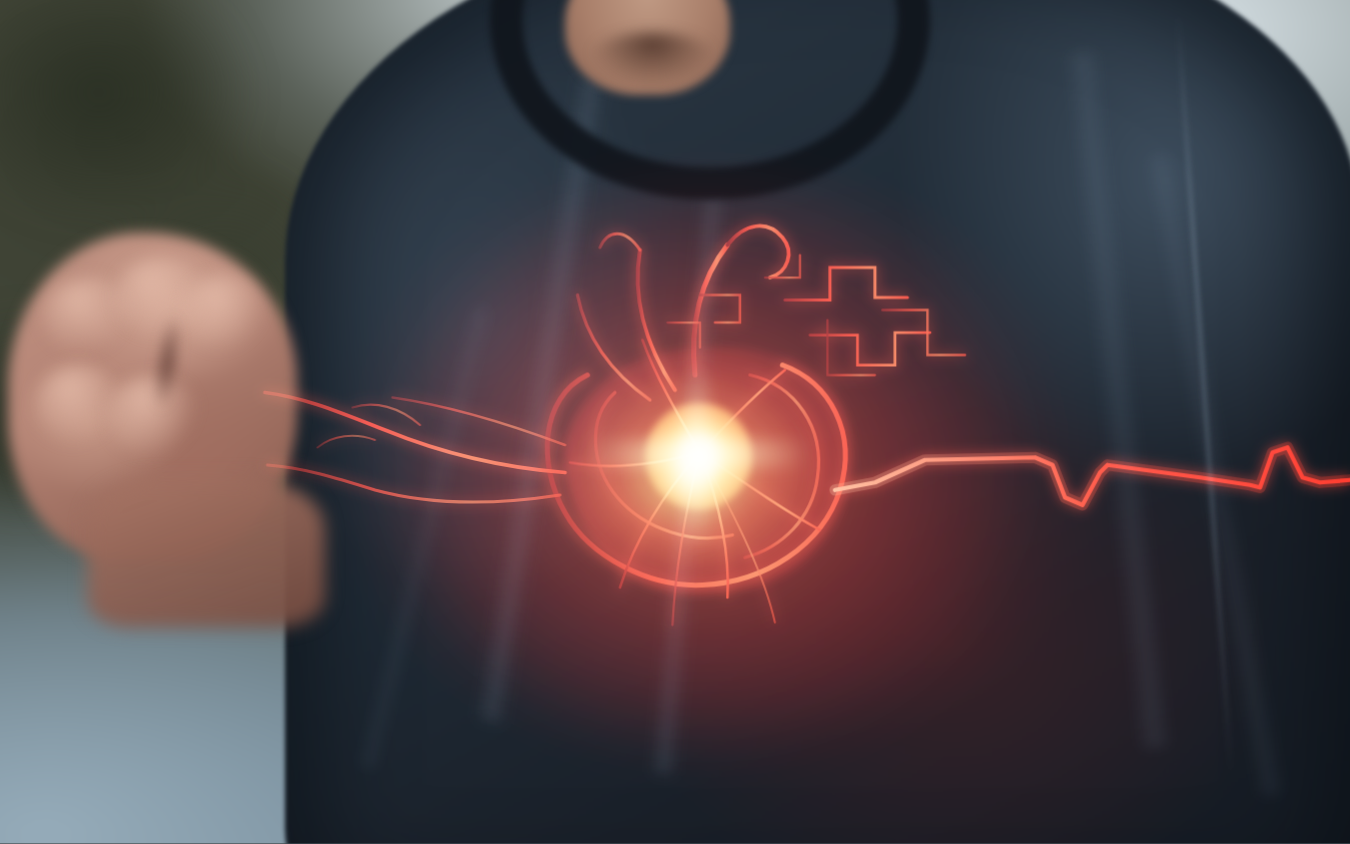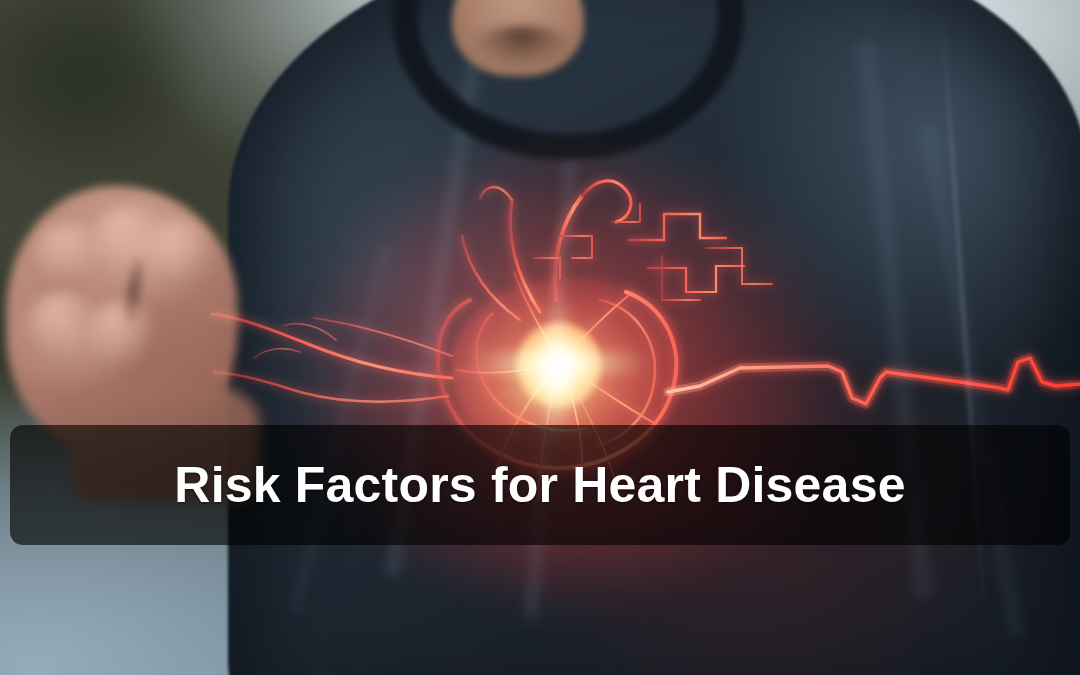--- a/index.html
+++ b/index.html
@@ -354,17 +354,14 @@
                  L 960 382 L 1000 388 L 1008 390 L 1018 362 L 1030 358 L 1042 382 L 1056 386 L 1080 384" stroke-width="9" opacity="0.28"></path>
       </g>
     </svg>
 
     <div class="heart-body"></div>
     <div class="core-flare"></div>
     <div class="core-flare-v"></div>
     <div class="heart-core"></div>
   </div>
 
-  <div class="title-bar">
-    <div class="title-text">Risk Factors for Heart Disease</div>
-  </div>
 
 </div>
 
 </body></html>

